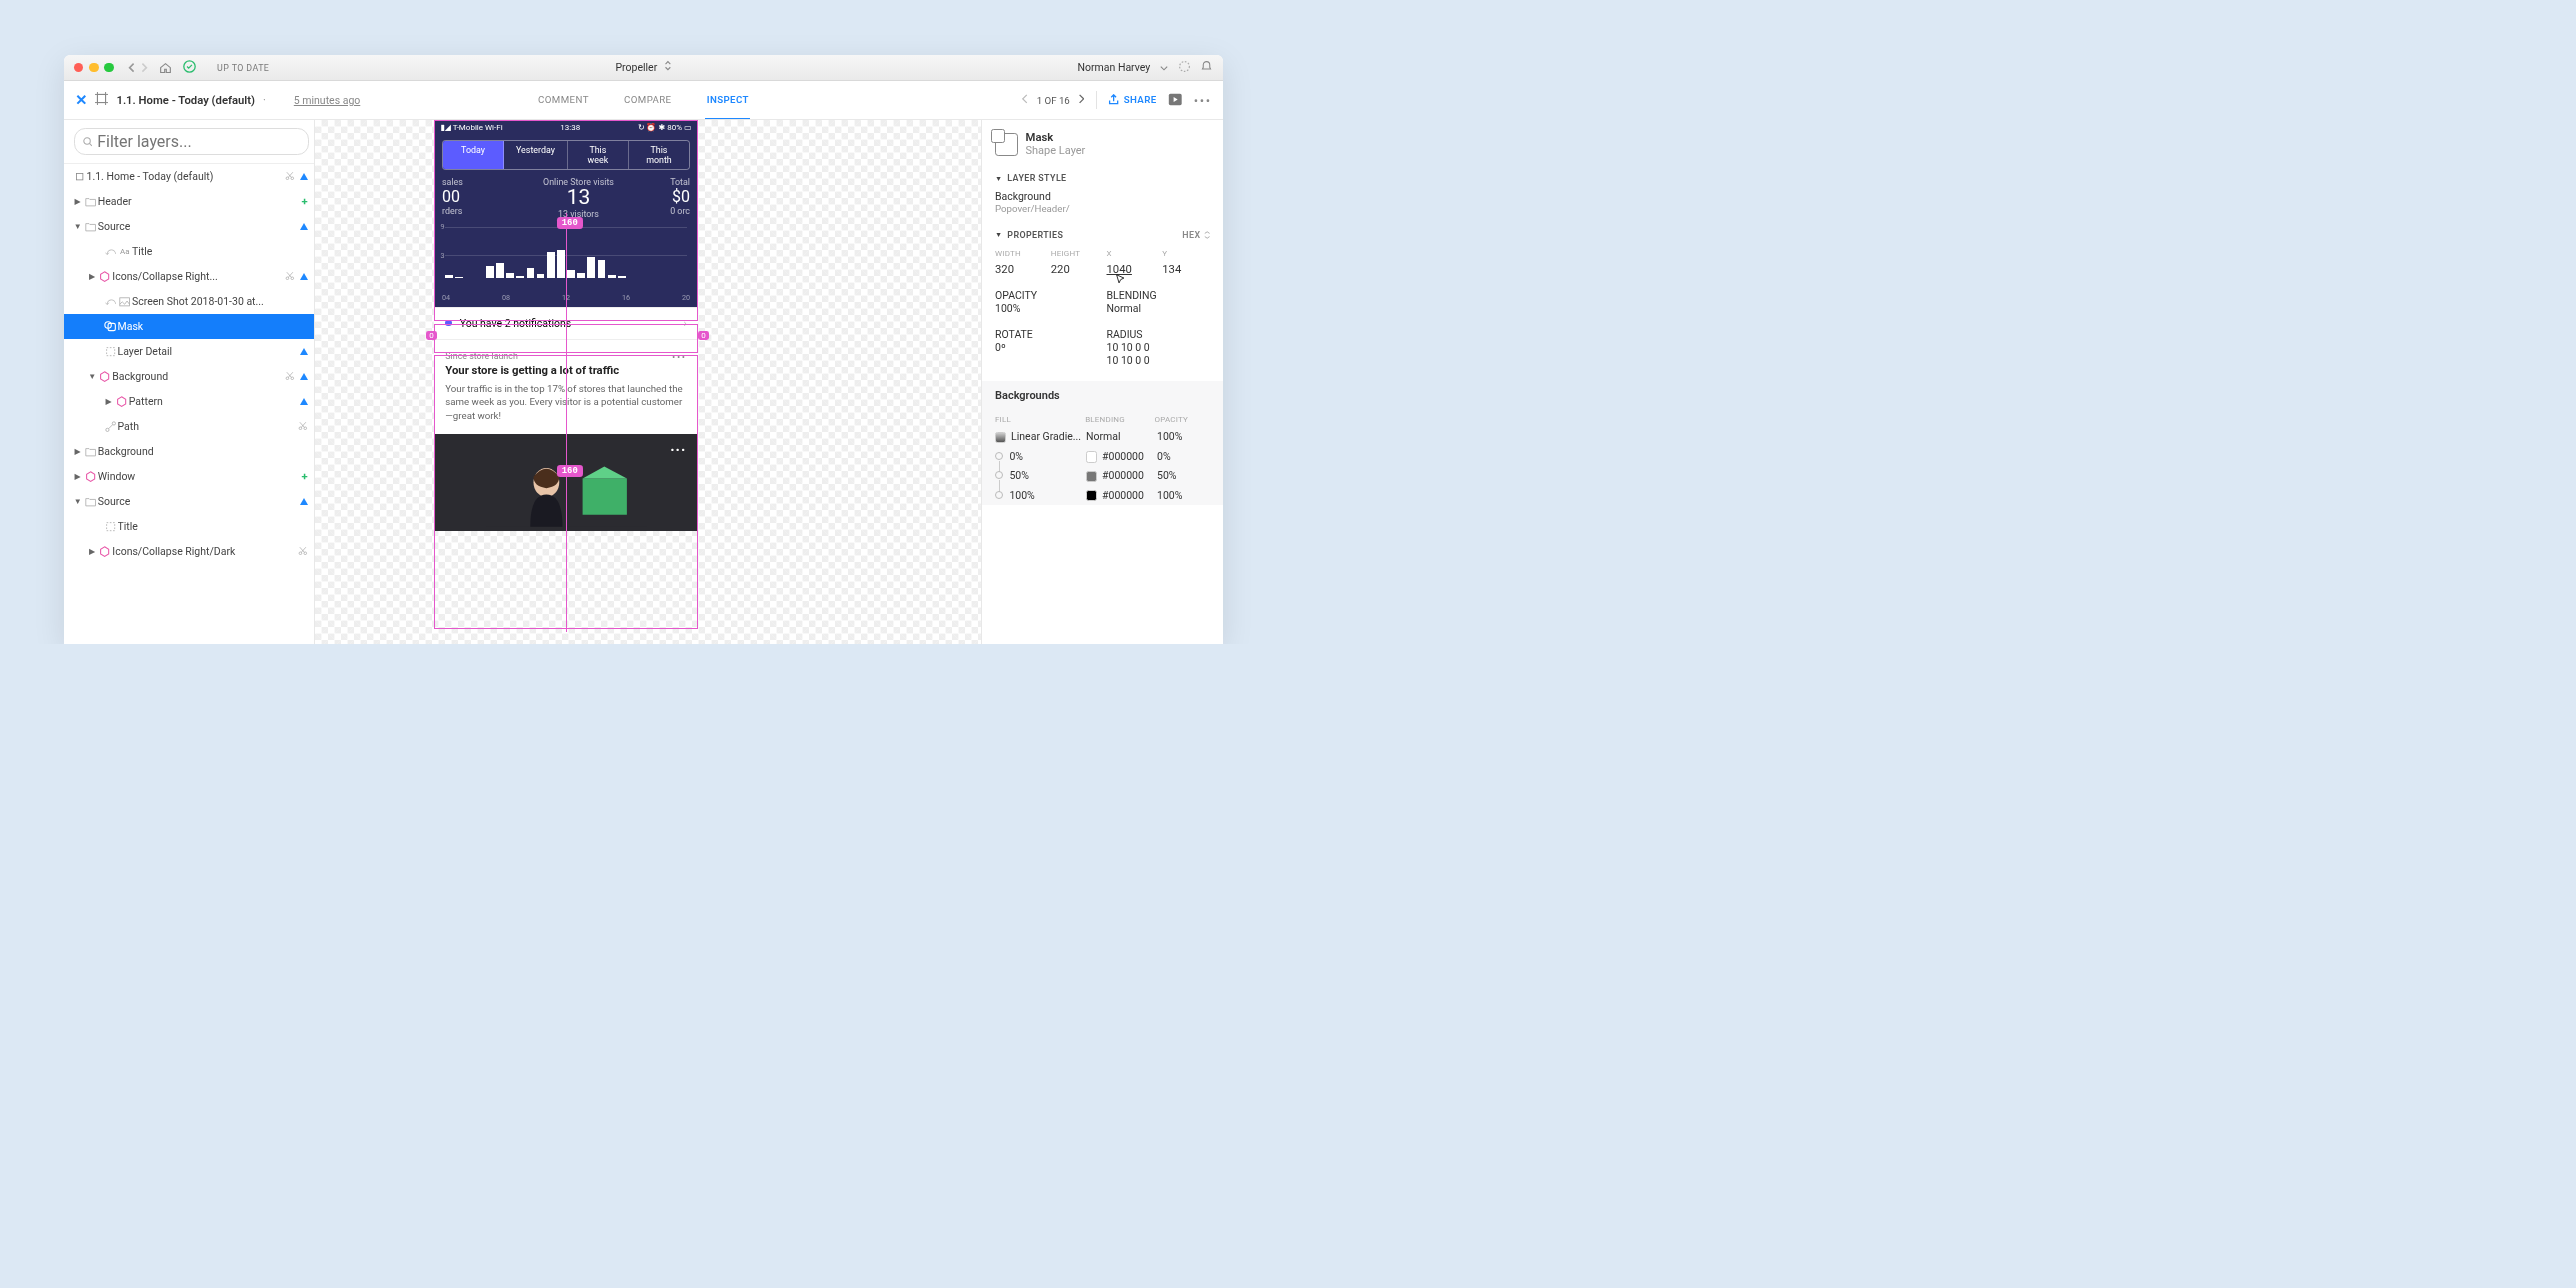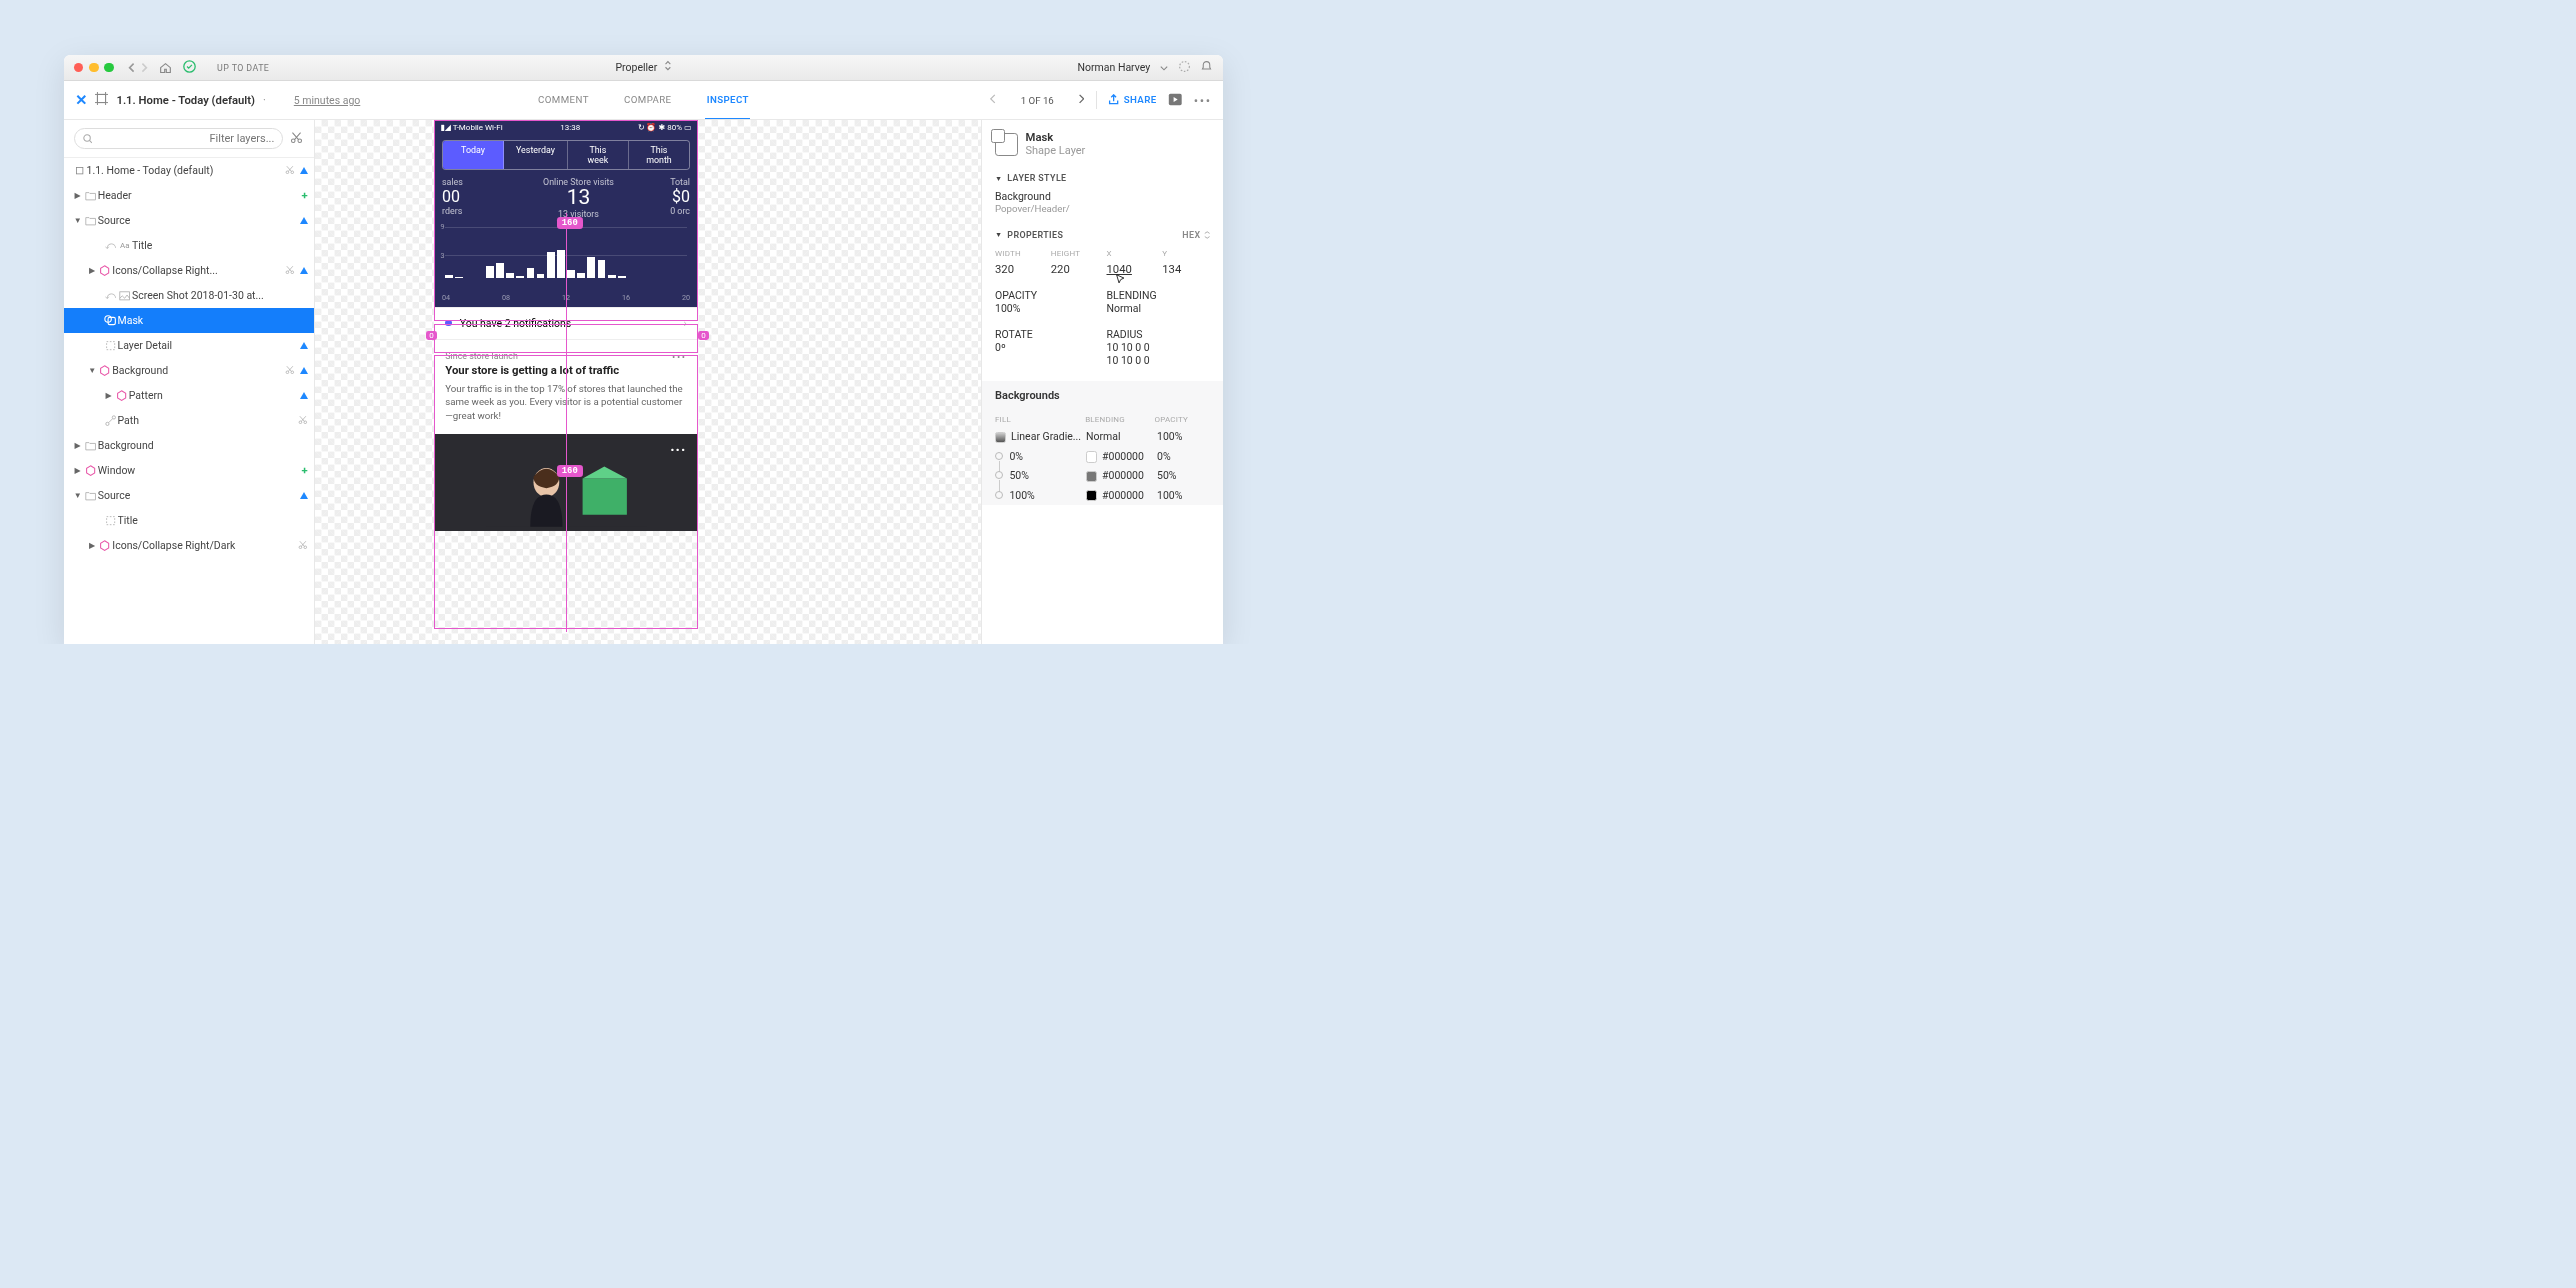--- a/index.html
+++ b/index.html
@@ -20,32 +20,32 @@
   
   .toolbar { height:39px; border-bottom:0.8px solid #e8e8e8; display:flex; align-items:center; padding:0 11.3px; font-size:10.5px; color:#555; }
   .tl-left { display:flex; align-items:center; gap:8px; }
   .close-x { color:#1E88FF; font-size:14.5px; font-weight:bold; cursor:pointer;}
   .breadcrumb-title { font-weight:600; color:#333; font-size:11.3px; }
   .breadcrumb-time { color:#888; font-size:10.5px; text-decoration:underline; margin-left:20px;}
   .tabs-center { position:absolute; left:50%; transform:translateX(-50%); display:flex; gap:32px; font-size:9.7px; letter-spacing:0.4px; }
   .tab { color:#888; padding:13px 1.6px; cursor:pointer; }
   .tab.active { color:#1E88FF; border-bottom:1.6px solid #1E88FF; font-weight:600;}
   .tl-right { margin-left:auto; display:flex; align-items:center; gap:11.3px; font-size:9.7px;}
-  .pager { display:flex; align-items:center; gap:24px; color:#555;justify-content:center;}
+  .pager { display:flex; align-items:center; gap:8px; color:#555;justify-content:center;}
   .vdiv { width:0.8px; height:17.7px; background:#e3e3e3; }
   .share { color:#1E88FF; font-weight:600; display:flex; gap:4.8px; align-items:center; letter-spacing:0.4px;}
   
   
   .main { flex:1; display:flex; overflow:hidden; }
   
   
   .left { width:251px; border-right:0.8px solid #e8e8e8; display:flex; flex-direction:column; overflow:hidden;}
   .search-row { padding:8px 9.7px; display:flex; align-items:center; gap:6.4px; border-bottom:0.8px solid #eee;}
   .search { flex:1; display:flex; align-items:center; gap:4.8px; background:#fff; border:0.8px solid #ddd; border-radius:11.3px; padding:3.2px 8px; font-size:9.7px; color:#aaa;}
-  .search input { border:none; outline:none; flex:1; font-size:11px; background:transparent;text-align:right; }
+  .search input { border:none; outline:none; flex:1; font-size:16px; background:transparent; }
   .scissors { color:#888; width:14.5px; }
   .tree { flex:1; overflow:auto; font-size:10.5px; }
   .row { display:flex; align-items:center; height:25px; padding-right:6.4px; color:#444; cursor:default; position:relative;}
   .row.selected { background:#147EFB; color:#fff; }
   .row .caret { width:11.3px; display:flex; justify-content:center; color:#666; font-size:8px;}
   .row.selected .caret, .row.selected .ico { color:#fff; }
   .row .ico { width:14.5px; display:flex; justify-content:center; color:#999; }
   .ico.pink { color:#e857a8; }
   .row .label { flex:1; white-space:nowrap; overflow:hidden; text-overflow:ellipsis; }
   .row .actions { display:flex; gap:4.8px; align-items:center; }

